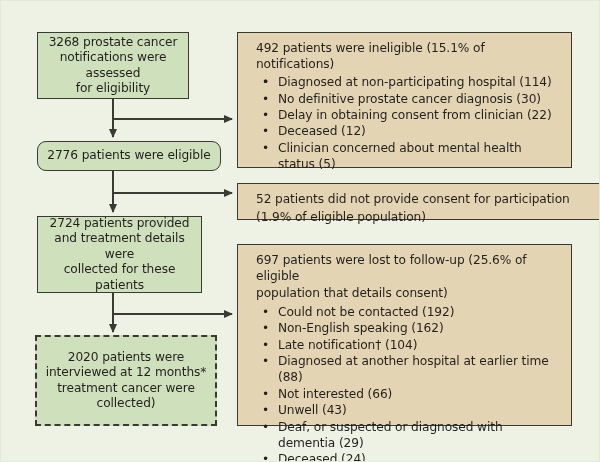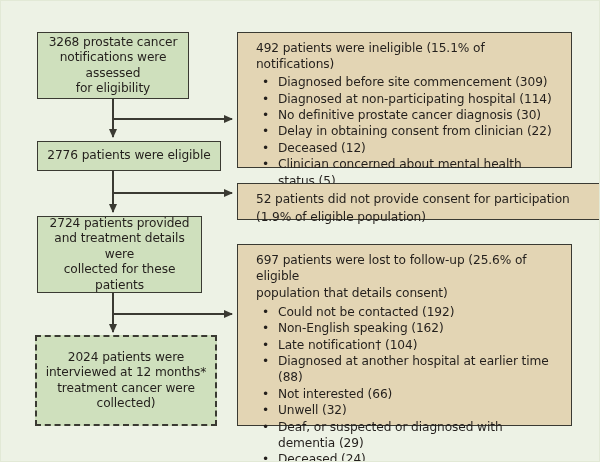--- a/index.html
+++ b/index.html
@@ -120,48 +120,48 @@
   </svg>
 
   <div class="box green" style="left:36px; top:31px; width:152px; height:67px;">
     <div class="box-inner">
       <div class="box-title">3268 prostate cancer</div>
       <div class="box-title">notifications were assessed</div>
       <div class="box-title">for eligibility</div>
     </div>
   </div>
 
-  <div class="box green" style="left:36px; top:140px; width:184px; height:30px;">
+  <div class="box green" style="left:36px; top:140px; width:184px; height:30px;border-radius:9px;">
     <div class="box-inner">
       <div class="box-title">2776 patients were eligible</div>
     </div>
   </div>
 
   <div class="box green" style="left:36px; top:215px; width:165px; height:77px;">
     <div class="box-inner">
       <div class="box-title">2724 patients provided</div>
       <div class="box-title">and treatment details were</div>
       <div class="box-title">collected for these patients</div>
     </div>
   </div>
 
   <div class="box green dashed" style="left:34px; top:334px; width:182px; height:91px;">
     <div class="box-inner">
-      <div class="box-title">2024 patients were</div>
+      <div class="box-title">2020 patients were</div>
       <div class="box-title">interviewed at 12 months*</div>
       <div class="box-title">treatment cancer were</div>
       <div class="box-title">collected)</div>
     </div>
   </div>
 
   <div class="box tan" style="left:236px; top:31px; width:335px; height:136px;">
     <div class="box-inner">
       <div class="box-title">492 patients were ineligible (15.1% of notifications)</div>
       <ul class="bullets">
-        <li><span class="bullet-dot">•</span><span>Diagnosed before site commencement (309)</span></li>
+        <li><span class="bullet-dot">•</span></li>
         <li><span class="bullet-dot">•</span><span>Diagnosed at non-participating hospital (114)</span></li>
         <li><span class="bullet-dot">•</span><span>No definitive prostate cancer diagnosis (30)</span></li>
         <li><span class="bullet-dot">•</span><span>Delay in obtaining consent from clinician (22)</span></li>
         <li><span class="bullet-dot">•</span><span>Deceased (12)</span></li>
         <li><span class="bullet-dot">•</span><span>Clinician concerned about mental health status (5)</span></li>
       </ul>
     </div>
   </div>
 
   <div class="box tan" style="left:236px; top:182px; width:404px; height:37px;">
@@ -174,20 +174,20 @@
   <div class="box tan" style="left:236px; top:243px; width:335px; height:182px;">
     <div class="box-inner">
       <div class="box-title">697 patients were lost to follow-up (25.6% of eligible</div>
       <div class="box-title">population that details consent)</div>
       <ul class="bullets">
         <li><span class="bullet-dot">•</span><span>Could not be contacted (192)</span></li>
         <li><span class="bullet-dot">•</span><span>Non-English speaking (162)</span></li>
         <li><span class="bullet-dot">•</span><span>Late notification† (104)</span></li>
         <li><span class="bullet-dot">•</span><span>Diagnosed at another hospital at earlier time (88)</span></li>
         <li><span class="bullet-dot">•</span><span>Not interested (66)</span></li>
-        <li><span class="bullet-dot">•</span><span>Unwell (32)</span></li>
+        <li><span class="bullet-dot">•</span><span>Unwell (43)</span></li>
         <li><span class="bullet-dot">•</span><span>Deaf, or suspected or diagnosed with dementia (29)</span></li>
         <li><span class="bullet-dot">•</span><span>Deceased (24)</span></li>
       </ul>
     </div>
   </div>
 
 </div>
 
 </body></html>

